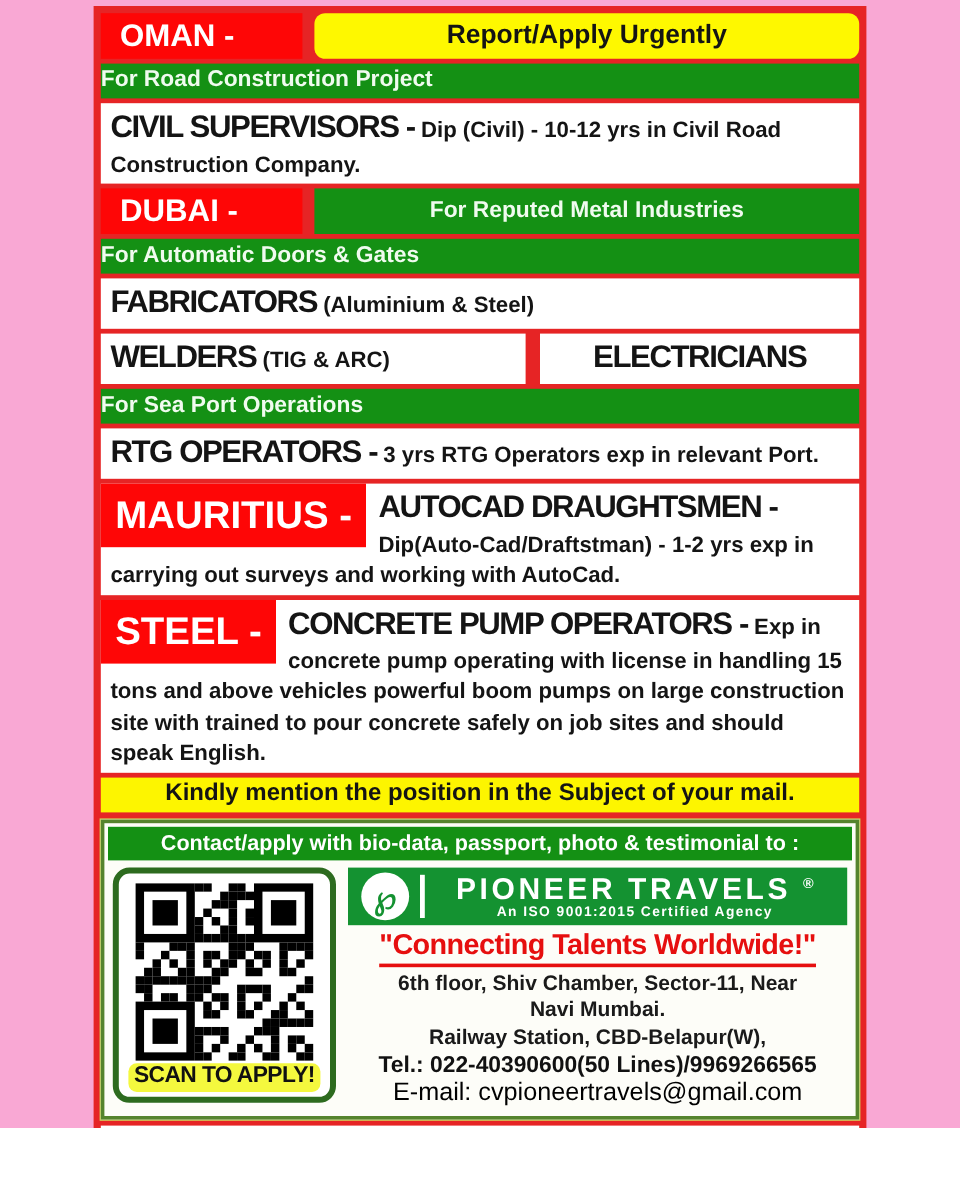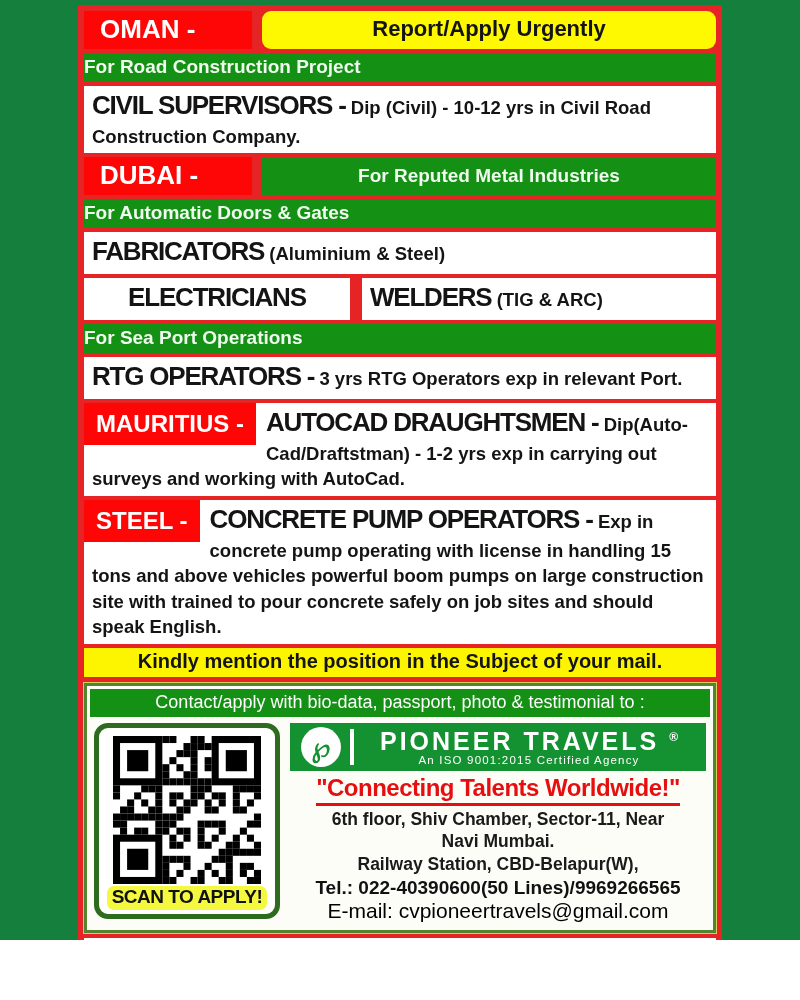--- a/index.html
+++ b/index.html
@@ -1,61 +1,61 @@
 <!DOCTYPE html>
 <html><head>
 <meta charset="utf-8">
 <style>
   * { margin:0; padding:0; box-sizing:border-box; }
   body { font-family:"Liberation Sans","DejaVu Sans",sans-serif; background:#fff; }
-  .page { position:relative; width:800px; height:940px; background:#15803d; overflow:hidden; margin:0 auto; }
+  .page { position:relative; width:800px; height:940px; background:#f9a8d4; overflow:hidden; margin:0 auto; }
   .poster { position:absolute; left:78px; top:5px; width:644px; background:#e62425; padding:6px; }
 
   .hrow { display:flex; gap:10px; margin-bottom:4px; align-items:stretch; }
   .country-label { background:#fe0606; color:#fff; font-weight:bold; font-size:26px;
                    padding:3px 16px 4px; min-width:168px; white-space:nowrap; }
   .urgent { flex:1; background:#fef800; color:#141414; font-weight:bold; font-size:22px;
             text-align:center; border-radius:9px; padding:5px 0 4px; }
 
   .green-bar { background:#149014; color:#f0fbef; font-weight:bold; font-size:19px;
                text-align:left; padding:3px 0 4px; margin-bottom:4px; }
   .hrow .green-bar { flex:1; margin-bottom:0; display:flex; align-items:center; justify-content:center; }
 
   .white-box { background:#fff; color:#141414; padding:2px 8px 4px; margin-bottom:4px;
                font-weight:bold; font-size:18.5px; line-height:1.38; }
   .headline { font-size:26px; font-weight:800; letter-spacing:-1.2px; }
   .split-row { display:flex; gap:12px; margin-bottom:4px; }
   .split-row .white-box { margin-bottom:0; }
   .split-row .left { flex:1.15; }
   .split-row .right { flex:0.85; text-align:center; }
 
-  .float-label { float:left; background:#fe0606; color:#fff; font-weight:bold; font-size:24px;
+  .float-label { float:left; background:#fe0606; color:#fff; font-weight:bold; font-size:32px;
                  padding:4px 12px 5px; margin:-2px 10px 2px -8px;text-align:right; }
 
   .notice { background:#fdf500; color:#141414; font-weight:bold; font-size:20px;
             text-align:center; padding:2px 0 4px; margin:3px 0 6px; }
 
   .contact { background:#fdfdf8; border:3px solid #55842e; box-shadow:0 0 0 1px #cfd35a; margin-bottom:5px; padding:3px; }
-  .contact-header { background:#149014; color:#fff; font-weight:normal; font-size:18px;
+  .contact-header { background:#149014; color:#fff; font-weight:bold; font-size:18px;
                     text-align:center; padding:3px 16px 4px; margin-bottom:4px; }
   .contact-body { display:flex; gap:10px; padding:2px 4px 4px; }
   .qr-panel { width:186px; border:5px solid #2d6b1f; border-radius:14px; background:#fff;
               padding:8px 8px 4px; align-self:flex-start; }
   .qr-panel svg { display:block; width:160px; height:148px; }
   .scan-pill { background:#f4f83e; border-radius:7px; text-align:center; font-weight:800;
                font-size:19px; letter-spacing:-0.5px; color:#111; padding:0 0 2px; margin-top:2px; }
   .agency-col { flex:1; text-align:center; }
   .agency-banner { background:#149231; color:#fff; display:flex; align-items:center; gap:8px;
                    padding:3px 10px; }
   .logo-wrap svg { display:block; width:42px; height:42px; }
   .logo-sep { width:4px; height:36px; background:#fff; }
   .agency-text { flex:1; }
   .agency-name { font-size:25px; font-weight:800; letter-spacing:3px; line-height:1.05; }
   .agency-name sup { font-size:12px; letter-spacing:0; }
-  .agency-tagline { font-size:11.5px; font-weight:normal; letter-spacing:1.2px; }
+  .agency-tagline { font-size:11.5px; font-weight:bold; letter-spacing:1.2px; }
   .slogan { display:inline-block; color:#e60f0f; font-weight:800; font-size:24px;
             border-bottom:3px solid #e60f0f; padding-bottom:1px; margin:3px 0 2px; letter-spacing:-0.5px; }
   .addr { font-weight:bold; font-size:17.5px; line-height:1.28; color:#1a1a1a; }
   .tel-line { font-weight:bold; font-size:19px; margin-top:2px; color:#111; }
   .email-big { font-weight:400; font-size:21px; color:#000; }
 
   .cochin { background:#fff; color:#111; padding:3px 10px 4px; margin-bottom:4px;
             font-weight:bold; font-size:17.5px; line-height:1.3; }
   .cochin-label { font-weight:800; font-size:19px; letter-spacing:-1px; }
 </style>
@@ -84,26 +84,26 @@
 
 
     <div class="green-bar">For Automatic Doors &amp; Gates</div>
 
     <div class="white-box">
       <span class="headline">FABRICATORS</span>
       <span>(Aluminium &amp; Steel)</span>
     </div>
 
     <div class="split-row">
-      <div class="white-box right">
-        <span class="headline">ELECTRICIANS</span>
-      </div>
       <div class="white-box left">
         <span class="headline">WELDERS</span>
         <span>(TIG &amp; ARC)</span>
+      </div>
+      <div class="white-box right">
+        <span class="headline">ELECTRICIANS</span>
       </div>
     </div>
 
     <div class="green-bar">For Sea Port Operations</div>
 
     <div class="white-box">
       <span class="headline">RTG OPERATORS -</span>
       <span>3 yrs RTG Operators exp in relevant Port.</span>
     </div>
 

